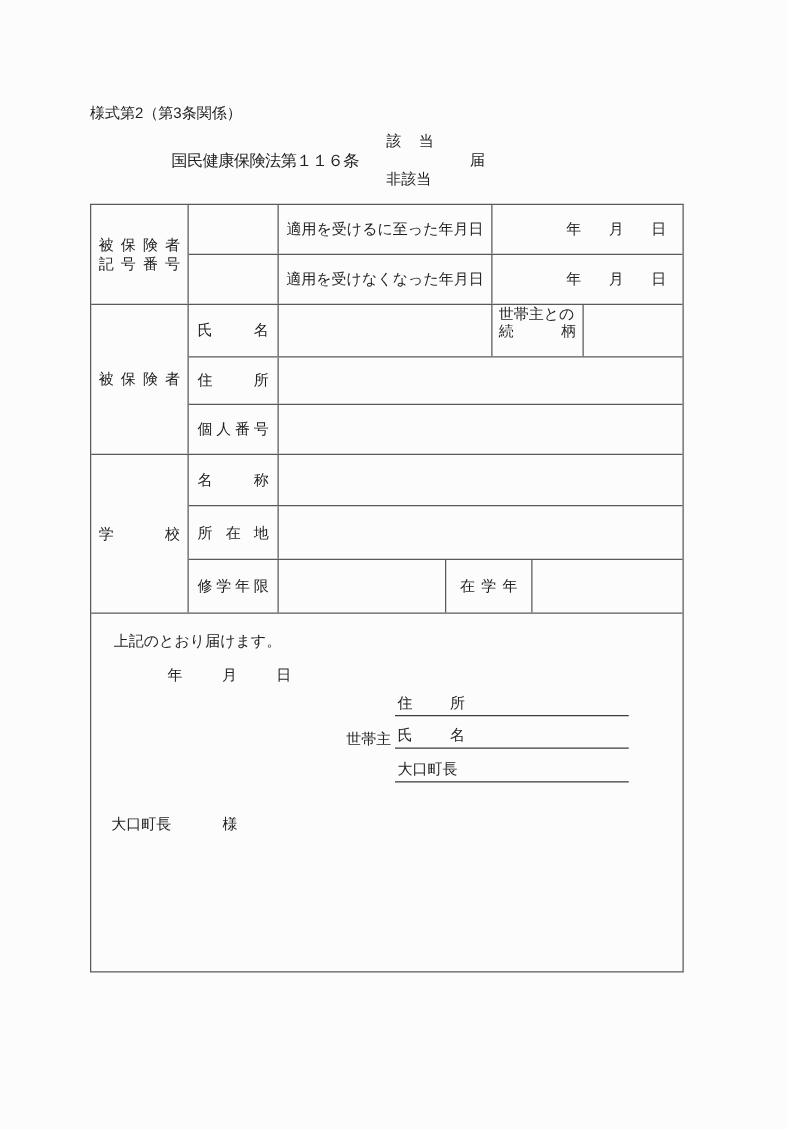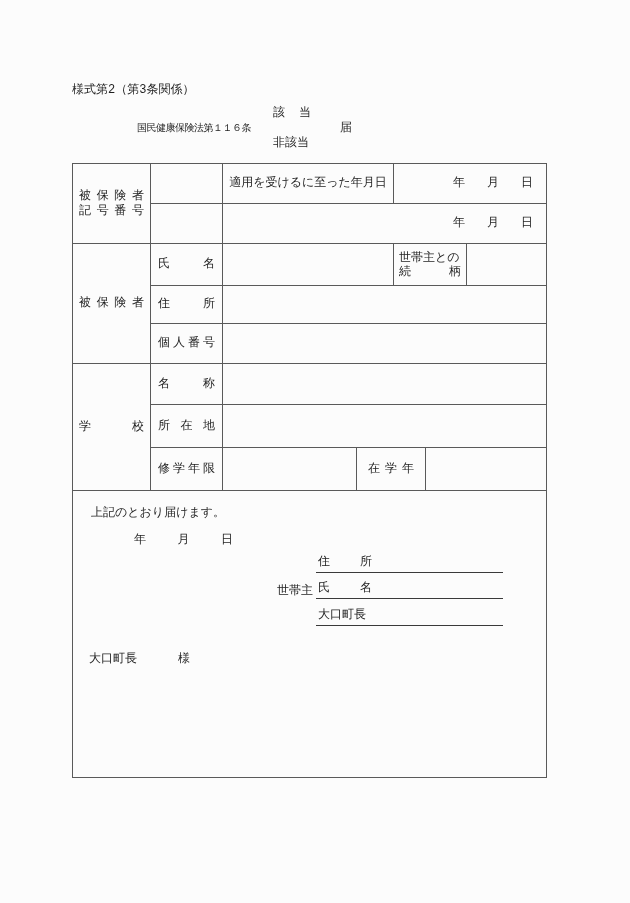--- a/index.html
+++ b/index.html
@@ -1,35 +1,35 @@
 <!DOCTYPE html>
 <html><head>
 <meta charset="utf-8">
 <style>
   * { margin:0; padding:0; box-sizing:border-box; }
   html,body { background:#fbfbfb; }
   .page {
     position:relative;
     width:630px; height:903px;
     background:#fcfcfc;
-    font-family:Liberation Mono, monospace;
+    font-family:Liberation Sans, sans-serif;
     color:#1f1f1f;
     font-size:12px;
     line-height:15px;
     overflow:hidden;
   }
   .js-justify { display:flex; justify-content:space-between; }
 
   
   .form-no { position:absolute; left:72px; top:83px; }
   .title-row {
     position:absolute; left:137px; top:106px;
     display:flex; align-items:center;
   }
-  .title-law { font-size:10px; letter-spacing:-0.5px; }
+  .title-law { font-size:13px; letter-spacing:-0.5px; }
   .choice-stack {
     margin-left:22px; width:38px;
     display:flex; flex-direction:column; gap:15px;
   }
   .title-suffix { margin-left:29px; }
 
   
   .form-table {
     position:absolute; left:72px; top:163px;
     width:475px; height:615px;
@@ -55,21 +55,21 @@
     display:flex; align-items:center; justify-content:center;
   }
   .cell-date {
     flex:1; display:flex; align-items:center; justify-content:flex-end;
     padding-right:13px;
   }
   .cell-date .js-justify { width:80px; }
   .cell-blank { flex:1; }
   .cell-rel {
     width:73px; border-right:1px solid #5a5a5a;
-    display:flex; flex-direction:column; justify-content:center;
+    display:flex; flex-direction:column; justify-content:flex-start;
     padding:0 5px; line-height:14px;
   }
   .cell-rel-val { width:79px; }
   .cell-midblank { width:134px; border-right:1px solid #5a5a5a; }
   .cell-gakunen {
     width:69px; border-right:1px solid #5a5a5a;
     display:flex; align-items:center; padding:0 11px;
   }
   .cell-gakunen .js-justify { width:100%; }
   .cell-vblank { border-right:1px solid #5a5a5a; }
@@ -145,20 +145,21 @@
           <div class="cell-date">
             <span class="js-justify">
                 <span>年</span>
                 <span>月</span>
                 <span>日</span>
               </span>
           </div>
         </div>
         <div class="trow last">
           <div class="cell-label"></div>
+          <div class="cell-text">適用を受けなくなった年月日</div>
           <div class="cell-date">
             <span class="js-justify">
                 <span>年</span>
                 <span>月</span>
                 <span>日</span>
               </span>
           </div>
         </div>
       </div>
     </div>

